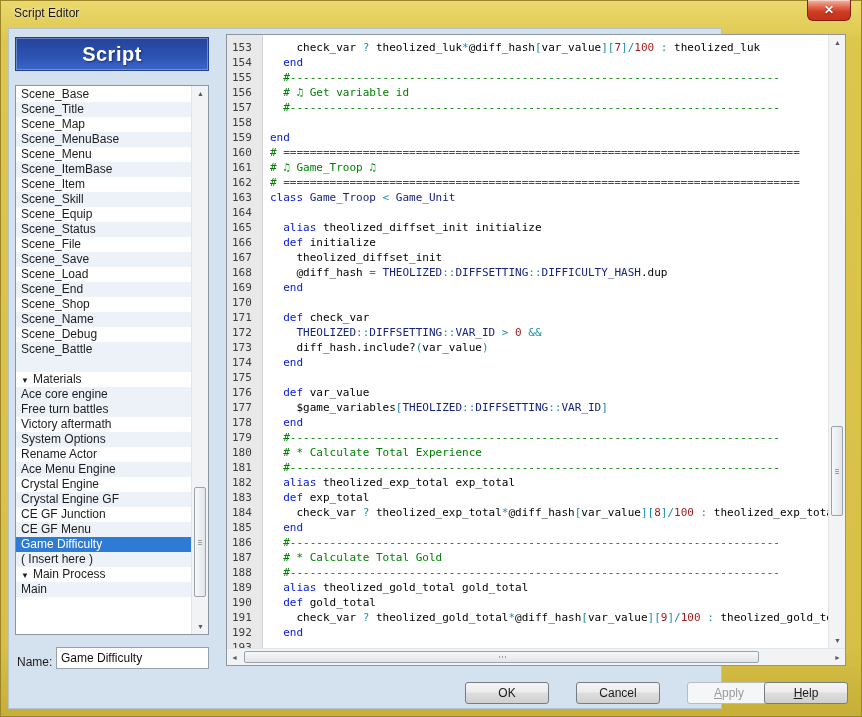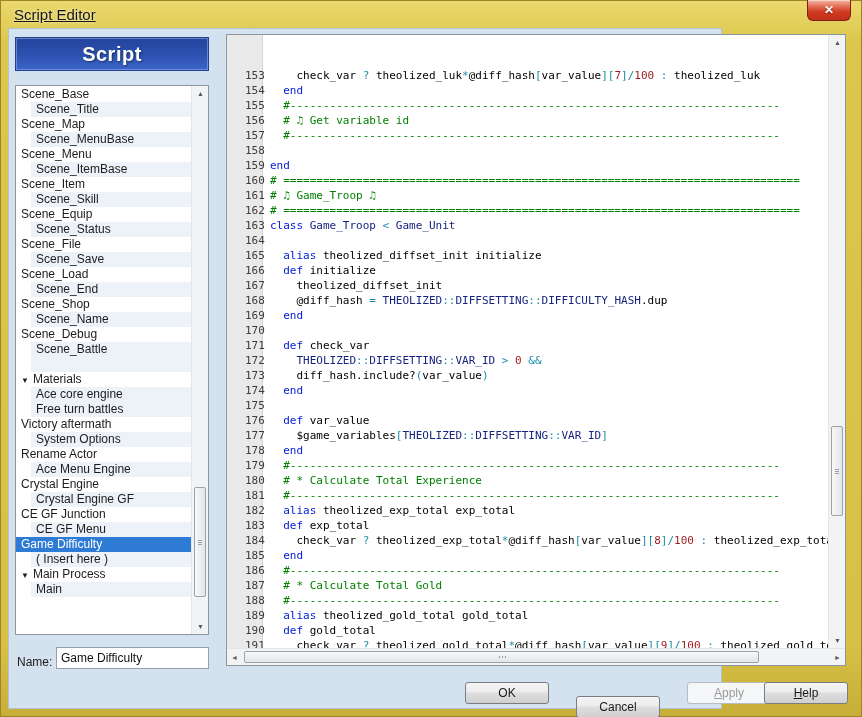--- a/index.html
+++ b/index.html
@@ -4,22 +4,22 @@
 <style>
   * { margin:0; padding:0; box-sizing:border-box; }
   html,body { width:862px; height:717px; overflow:hidden; }
   body { font-family:"Liberation Sans", sans-serif; }
 
   .window { position:relative; width:862px; height:717px;
     background:linear-gradient(180deg,#ecd96f 0%,#dcc64b 6%,#d7c045 90%,#c6ae38 100%);
     box-shadow: inset 0 0 0 1px #9c8526; }
 
   .titlebar { position:absolute; left:0; top:0; width:100%; height:28px; }
-  .title-text { position:absolute; left:14px; top:6px; font-size:15px; color:#161616;
-    text-shadow:0 0 3px rgba(255,255,255,.8);text-decoration:underline; }
+  .title-text { position:absolute; left:14px; top:6px; font-size:12px; color:#161616;
+    text-shadow:0 0 3px rgba(255,255,255,.8); }
   .close-btn { position:absolute; right:11px; top:0; width:44px; height:21px;
     background:linear-gradient(180deg,#f4b7a2 0%,#e0614a 38%,#cf3a22 60%,#c53018 100%);
     border:1px solid #7e1f10; border-top:none; border-radius:0 0 6px 6px;
     box-shadow:inset 0 1px 0 rgba(255,255,255,.45); cursor:pointer;
     color:#fff; font-size:12px; font-weight:bold; text-align:center; line-height:20px;
     text-shadow:0 1px 1px rgba(90,10,0,.7); }
 
   .content { position:absolute; left:8px; top:28px; width:714px; height:681px;
     background:#d4e1ee; border:1px solid #b4c2d0; }
 
@@ -28,21 +28,21 @@
     background:linear-gradient(180deg,#24439a 0%,#2c52b2 55%,#3c64c8 100%);
     border:1px solid #23408c; box-shadow:inset 0 0 0 1px rgba(150,182,232,.55);
     color:#fff; font-size:20px; font-weight:bold; text-align:center; line-height:32px;
     text-shadow:1px 1px 2px rgba(0,0,0,.45); letter-spacing:.5px; }
 
   .list-box { position:absolute; left:6px; top:56px; width:194px; height:550px;
     background:#fff; border:1px solid #8d959e; overflow:hidden;padding-left:43px; }
   .list-rows { position:absolute; left:0; top:1px; width:175px; }
   .lrow { height:15px; line-height:15px; padding-left:5px; font-size:12px; color:#1c1c1c;
     white-space:nowrap; overflow:hidden; cursor:default; }
-  .lrow.alt { background:#edf2f8;margin-left:15px; }
+  .lrow.alt { background:#edf2f8; }
   .lrow.selected { background:#2e7bd6; color:#fff; }
   .tri { font-size:8px; margin-right:4px; }
 
   
   .sb { position:absolute; background:#f2f3f5; }
   .sb-v { width:17px; border-left:1px solid #e3e6e9; }
   .sb-h { height:17px; border-top:1px solid #e3e6e9; }
   .sb-arrow { position:absolute; width:17px; height:15px; font-size:7px; color:#555a60;
     text-align:center; line-height:15px; cursor:pointer; }
   .sb-arrow.h { width:15px; height:17px; line-height:17px; }
@@ -62,21 +62,21 @@
 
   
   .editor { position:absolute; left:217px; top:5px; width:620px; height:632px;
     background:#fff; border:1px solid #8d959e; }
   .code-wrap { position:absolute; left:0; top:0; right:17px; bottom:17px; overflow:hidden; }
   .gutter-bg { position:absolute; left:0; top:0; bottom:0; width:36px; background:#e9e9e9;
     border-right:1px solid #d4d4d4; }
   .code-lines { position:absolute; left:0; top:5px; white-space:pre;
     font-family:"DejaVu Sans Mono", monospace; font-size:11px; }
   .cline { height:15px; line-height:15px; cursor:text; }
-  .lno { display:inline-block; width:36px; padding-left:18px; color:#3c3c3c;margin-top:28px; }
+  .lno { display:inline-block; width:36px; padding-left:5px; color:#3c3c3c; }
   .ct { padding-left:7px; }
   .s-p { color:#000000; } .s-k { color:#0018d8; } .s-c { color:#008000; }
   .s-n { color:#9c1a1a; } .s-o { color:#1b8ca8; } .s-C { color:#16247e; }
 
   .ed-vsb { right:0; top:0; height:613px; }
   .ed-hsb { left:0; bottom:0; width:618px; }
 
   
   .wbtn { position:absolute; top:653px; width:84px; height:22px; font-size:12px;
     font-family:"Liberation Sans",sans-serif; color:#1a1a1a; cursor:pointer;
@@ -167,19 +167,19 @@
         <div class="sb-arrow h" style="left:0;">◄</div>
         <div class="sb-arrow h" style="right:0;">►</div>
         <div class="thumb h" style="top:2px; height:12px; left:17px; width:515px;">
             <div class="hgrip"></div>
           </div>
       </div>
     </div>
 
     <div>
         <button class="wbtn" style="left: 456px;">OK</button>
-        <button class="wbtn" style="left: 567px; margin-top: 14px;">Cancel</button>
+        <button class="wbtn" style="left: 567px;">Cancel</button>
         <button class="wbtn disabled" disabled="" style="left: 662px;"><u>A</u>pply</button>
         <button class="wbtn" style="left: 755px;"><u>H</u>elp</button>
       </div>
 
   </div>
 </div>
 
 </body></html>

